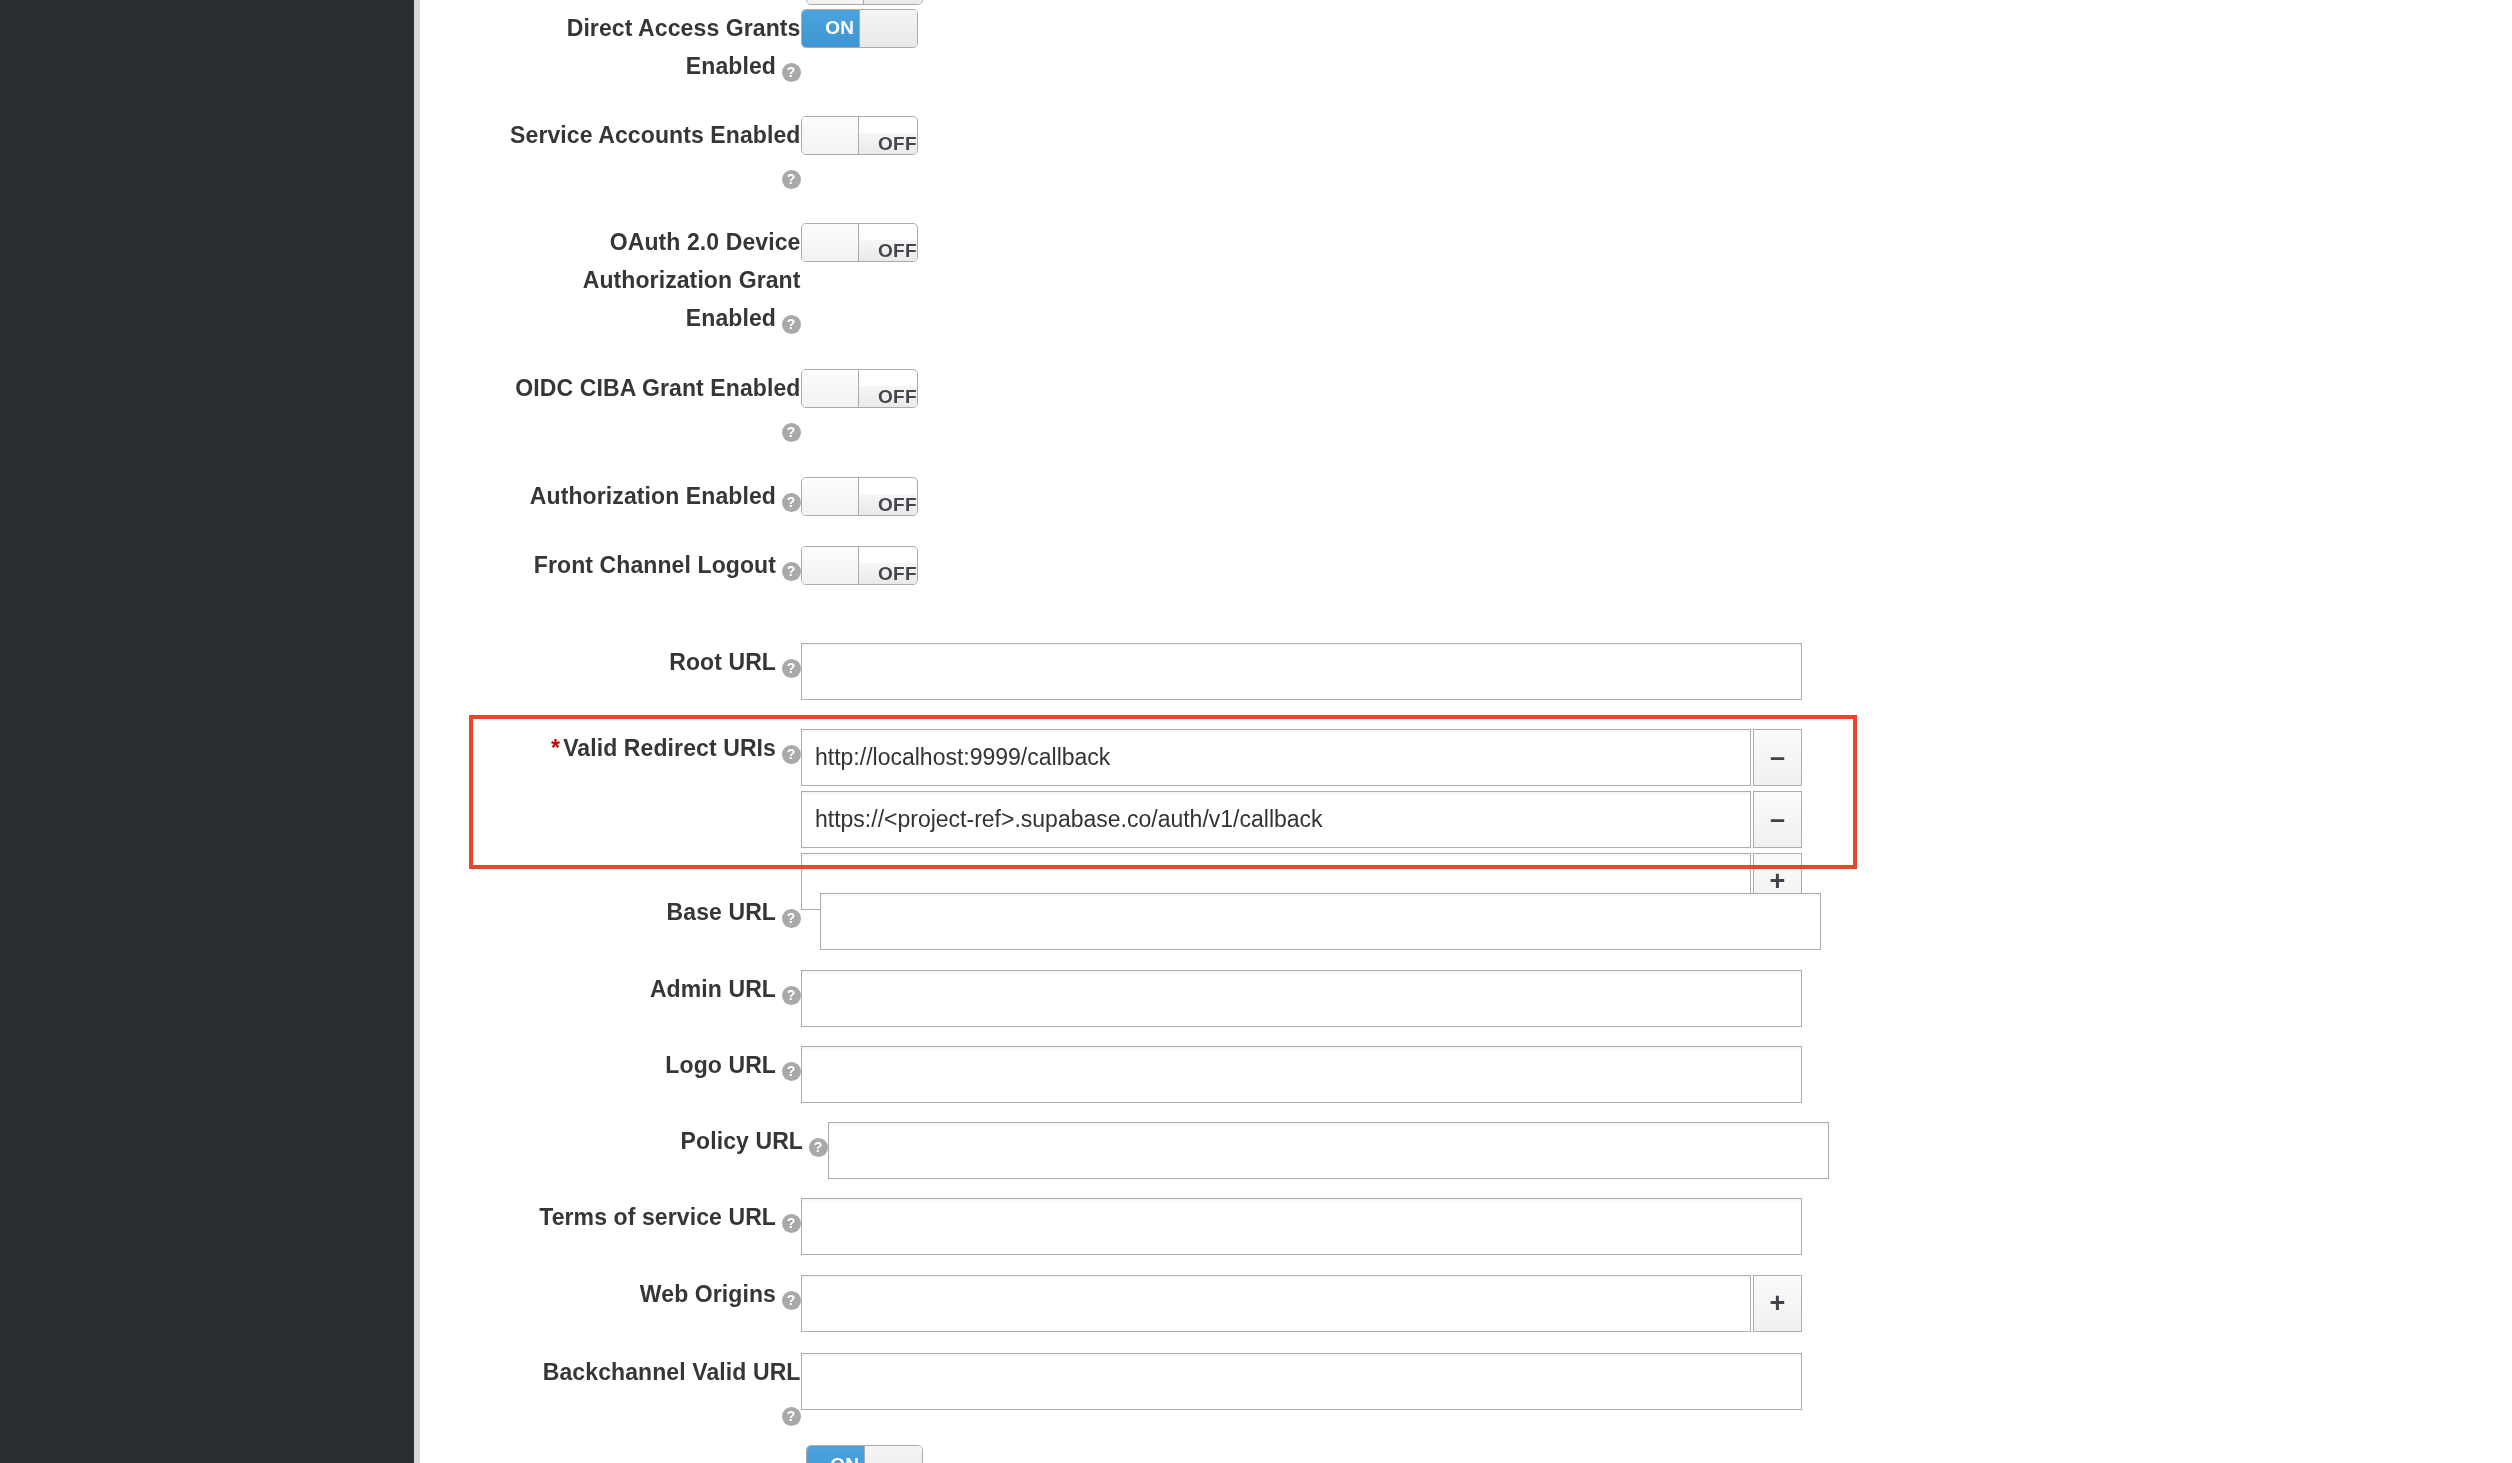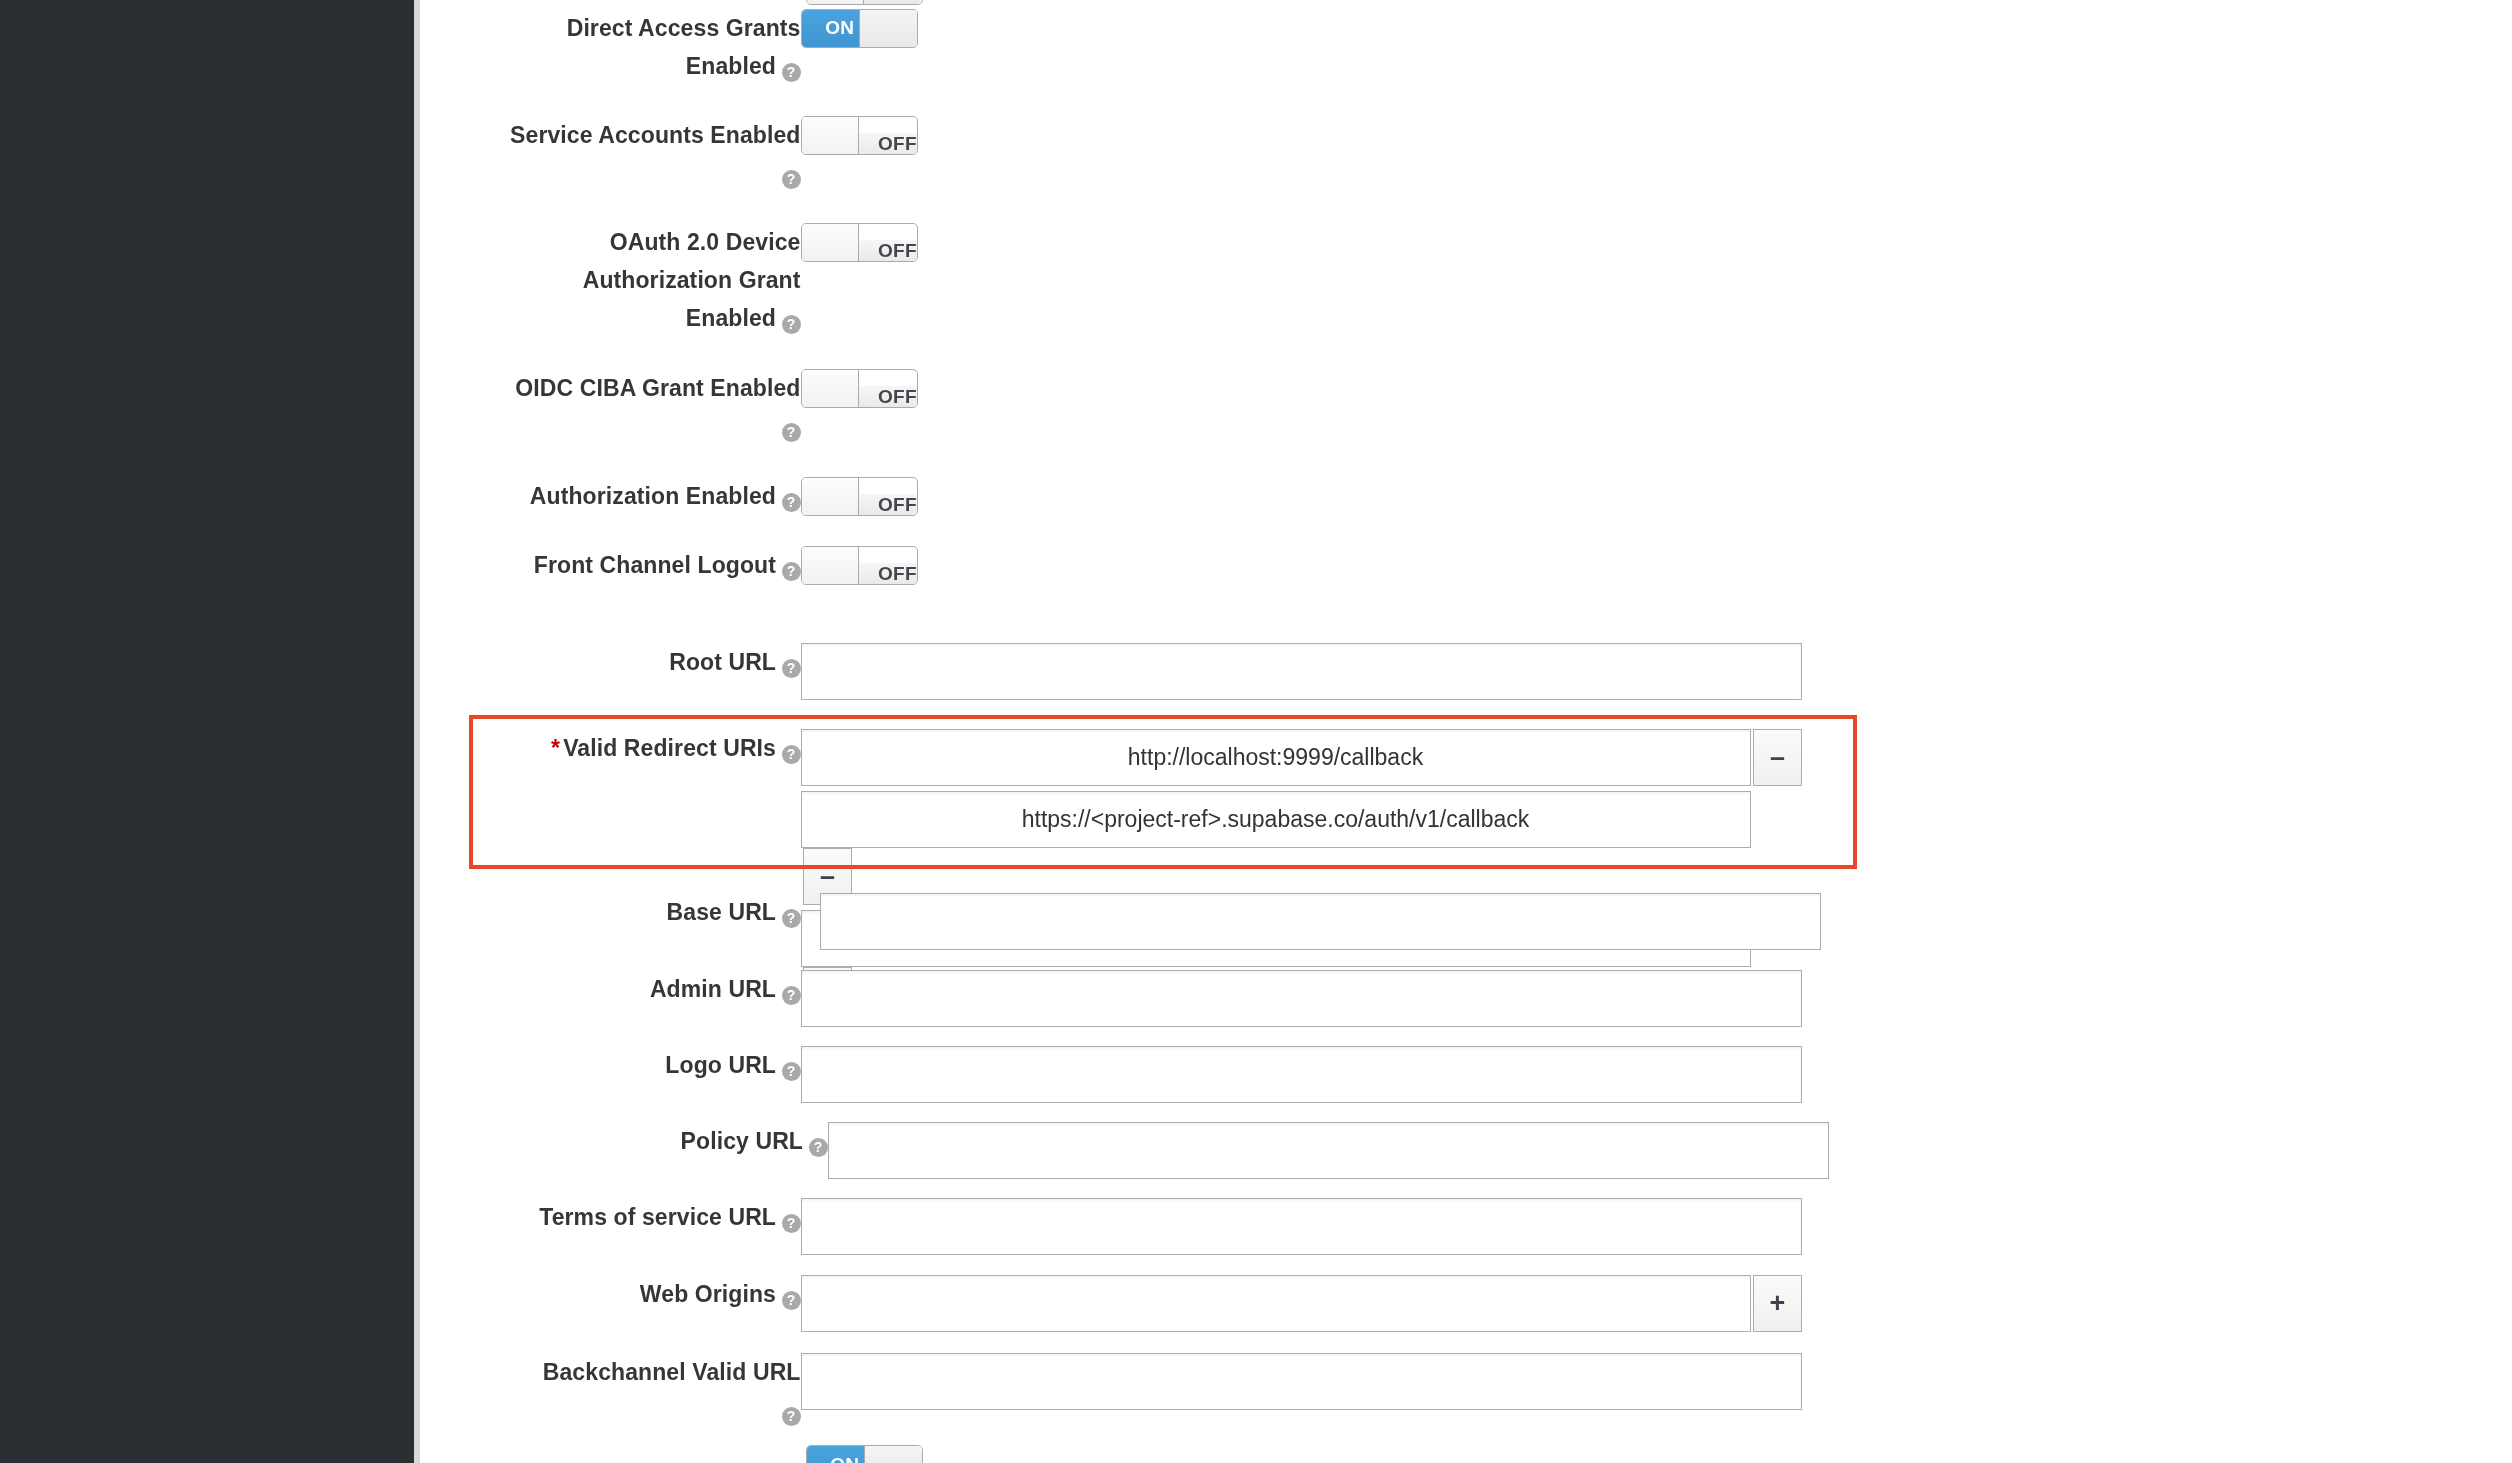--- a/index.html
+++ b/index.html
@@ -175,22 +175,22 @@
   }
   .text-input::placeholder { color: #999999; }
 
   
   .multi-group { width: 1053px; }
   .multi-row {
     display: flex;
     align-items: stretch;
     margin-bottom: 0;
   }
-  .multi-row + .multi-row { margin-top: 4.9px; flex-direction: column; }
-  .multi-row .text-input { width: 950px; text-align: center; }
+  .multi-row + .multi-row { margin-top: 4.9px; }
+  .multi-row .text-input { width: 950px; }
   .multi-btn {
     width: 49px;
     height: 57px;
     margin-left: 2.5px;
     border: 1.8px solid #adadad;
     background: linear-gradient(180deg, #fbfbfb 0%, #f0f0f0 100%);
     display: flex;
     align-items: center;
     justify-content: center;
     cursor: pointer;

